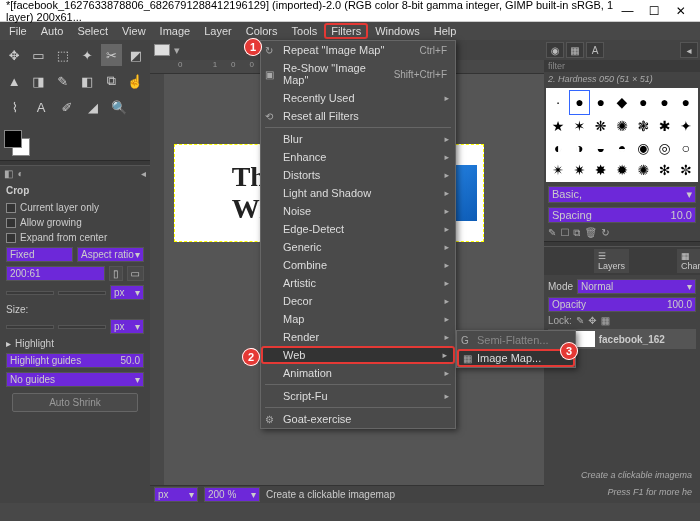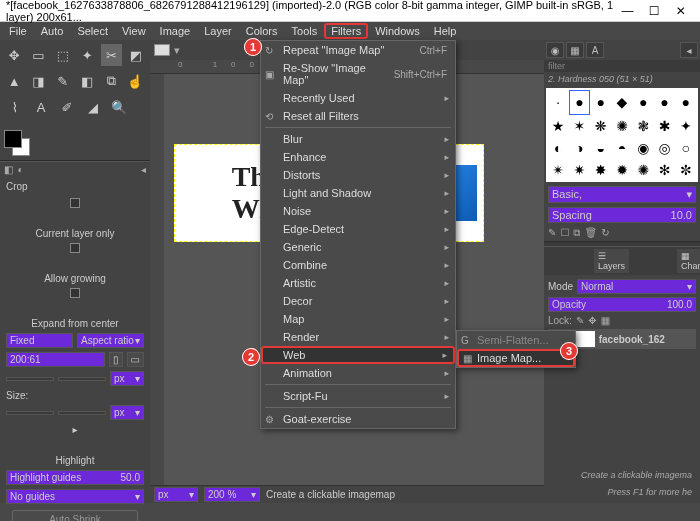--- a/index.html
+++ b/index.html
@@ -17,22 +17,22 @@
 .toolbox { padding: 4px; }
 .toolrow { display: flex; gap: 4px; margin-bottom: 4px; }
 .tool { width: 22px; height: 22px; display: flex; align-items: center; justify-content: center; background: #434343; color: #ccc; font-size: 13px; }
 .tool.active { background: #666; }
 .swatch-wrap { padding: 4px; display: flex; align-items: center; gap: 4px; }
 .swatch { width: 26px; height: 26px; position: relative; }
 .swatch .fg { position: absolute; top: 0; left: 0; width: 18px; height: 18px; background: #000; border: 1px solid #888; }
 .swatch .bg { position: absolute; bottom: 0; right: 0; width: 18px; height: 18px; background: #fff; border: 1px solid #888; }
 .divider { height: 6px; background: #393939; border-top: 1px solid #2a2a2a; border-bottom: 1px solid #555; }
 .options { padding: 4px 6px; display: flex; flex-direction: column; gap: 4px; font-size: 10px; }
-.options .hdr { font-weight: normal; padding-bottom: 2px; }
-.check { display: flex; align-items: center; gap: 20px; flex-direction: column; }
+.options .hdr { font-weight: bold; padding-bottom: 2px; }
+.check { display: flex; align-items: center; gap: 4px; }
 .checkbox { width: 10px; height: 10px; border: 1px solid #888; background: #333; }
 .row { display: flex; align-items: center; gap: 4px; }
 .sel { background: #6d28d9; border: 1px solid #555; padding: 1px 3px; flex: 1; display: flex; justify-content: space-between; }
 .num { background: #3a3a3a; border: 1px solid #555; padding: 1px 3px; width: 50px; text-align: center; }
 .smallbtn { background: #4a4a4a; border: 1px solid #555; padding: 1px 3px; }
 .autoshrink { background: #4a4a4a; border: 1px solid #666; text-align: center; padding: 3px; margin: 2px 6px; border-radius: 2px; color:#999;}
 .canvas-top { height: 20px; background: #434343; display: flex; align-items: center; padding: 0 4px; gap: 4px; }
 .ruler-h { height: 14px; background: #484848; color: #999; font-size: 8px; padding-left: 28px; letter-spacing: 14px; border-bottom: 1px solid #333;}
 .ruler-v { width: 14px; background: #484848; }
 .canvas-area { flex: 1; display: flex; }

